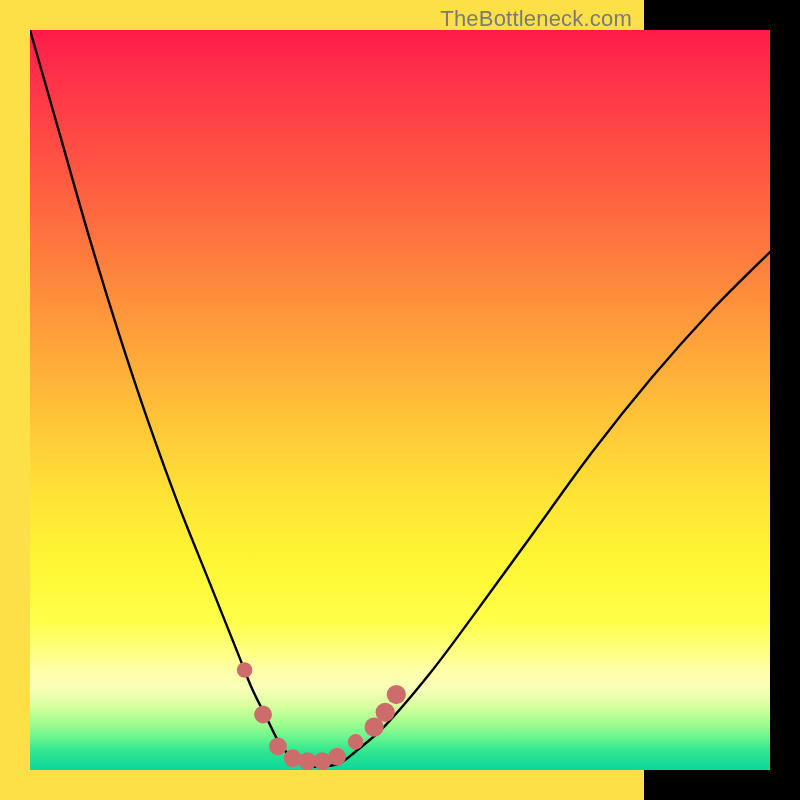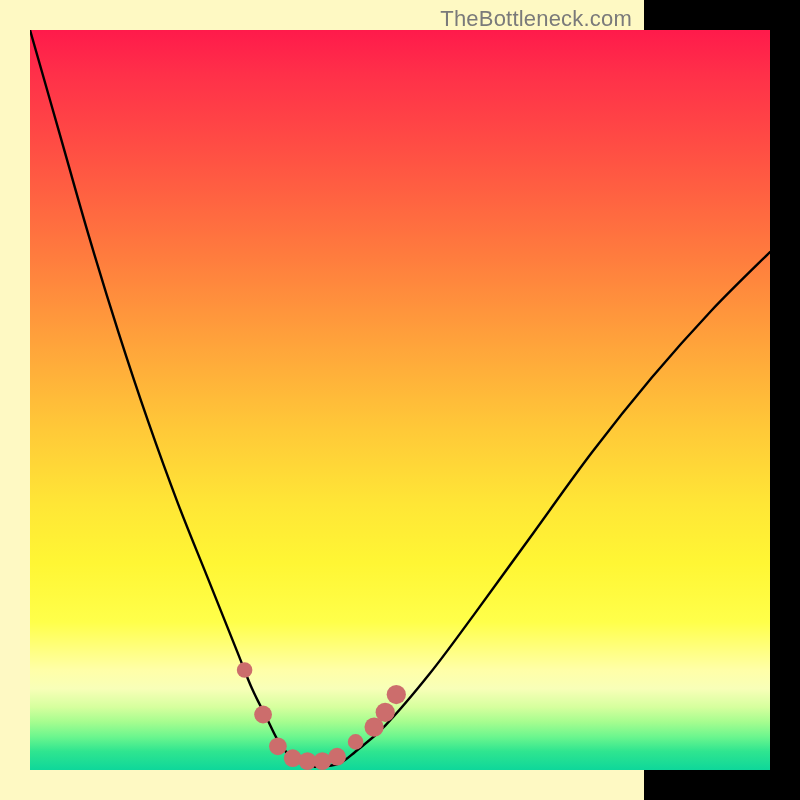--- a/index.html
+++ b/index.html
@@ -10,21 +10,21 @@
     background: #000;
     overflow: hidden;
     font-family: Arial, Helvetica, sans-serif;
   }
   .frame {
     position: absolute;
     left: 0;
     top: 0;
     width: 644px;
     height: 800px;
-    background: #fef9c3;
+    background: #fde047;
   }
   .plot {
     position: absolute;
     left: 30px;
     top: 30px;
     width: 740px;
     height: 740px;
     
     background: linear-gradient(to bottom,
       #ff1a4b 0%,

